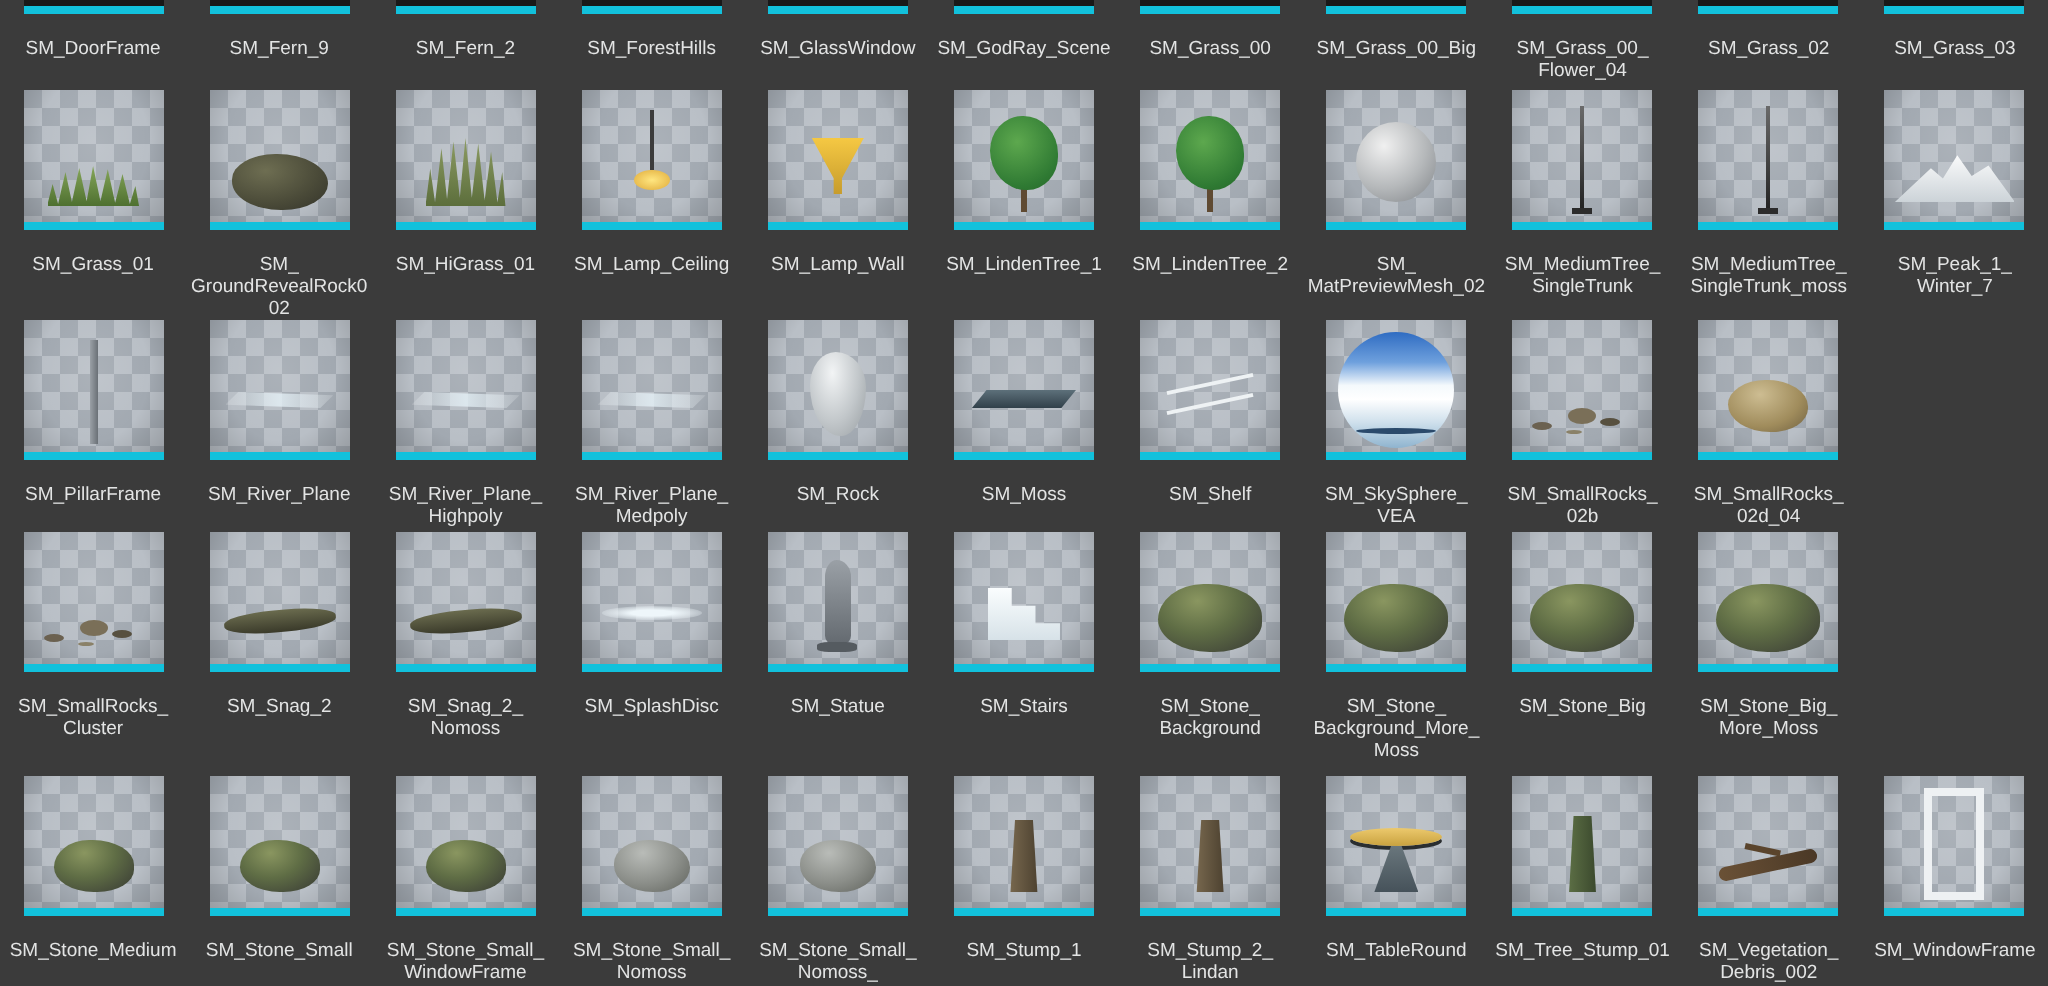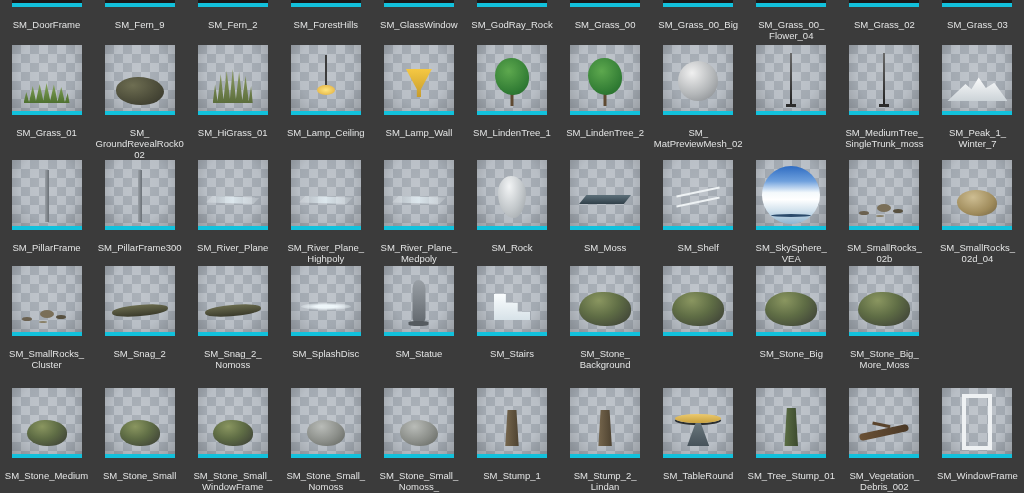--- a/index.html
+++ b/index.html
@@ -139,21 +139,21 @@
 
       <div class="type-stripe" style="background: rgb(18, 193, 220);"></div>
     </div>
     <div class="label" title="SM_GlassWindow">SM_​GlassWindow</div>
   </div>
       <div class="tile">
     <div class="thumb">
 
       <div class="type-stripe" style="background: rgb(18, 193, 220);"></div>
     </div>
-    <div class="label" title="SM_GodRay_Plane">SM_​GodRay_​Rock</div>
+    <div class="label" title="SM_GodRay_Plane">SM_​GodRay_​Scene</div>
   </div>
       <div class="tile">
     <div class="thumb">
 
       <div class="type-stripe" style="background: rgb(18, 193, 220);"></div>
     </div>
     <div class="label" title="SM_Grass_00">SM_​Grass_​00</div>
   </div>
       <div class="tile">
     <div class="thumb">
@@ -239,20 +239,21 @@
       <div class="obj k-sphere-gray"></div>
       <div class="type-stripe" style="background: rgb(18, 193, 220);"></div>
     </div>
     <div class="label" title="SM_MatPreviewMesh_02">SM_​MatPreviewMesh_​02</div>
   </div>
       <div class="tile">
     <div class="thumb">
       <div class="obj k-trunk"></div>
       <div class="type-stripe" style="background: rgb(18, 193, 220);"></div>
     </div>
+    <div class="label" title="SM_MediumTree_SingleTrunk">SM_​MediumTree_​SingleTrunk</div>
   </div>
       <div class="tile">
     <div class="thumb">
       <div class="obj k-trunk"></div>
       <div class="type-stripe" style="background: rgb(18, 193, 220);"></div>
     </div>
     <div class="label" title="SM_MediumTree_SingleTrunk_moss">SM_​MediumTree_​SingleTrunk_​moss</div>
   </div>
       <div class="tile">
     <div class="thumb">
@@ -265,27 +266,20 @@
     <div class="row row-2">
       <div class="tile">
     <div class="thumb">
       <div class="obj k-pillar"></div>
       <div class="type-stripe" style="background: rgb(18, 193, 220);"></div>
     </div>
     <div class="label" title="SM_PillarFrame">SM_​PillarFrame</div>
   </div>
       <div class="tile">
     <div class="thumb">
-      <div class="obj k-pillar"></div>
-      <div class="type-stripe" style="background: rgb(18, 193, 220);"></div>
-    </div>
-    <div class="label" title="SM_PillarFrame300">SM_​PillarFrame300</div>
-  </div>
-      <div class="tile">
-    <div class="thumb">
       <div class="obj k-plane"></div>
       <div class="type-stripe" style="background: rgb(18, 193, 220);"></div>
     </div>
     <div class="label" title="SM_River_Plane">SM_​River_​Plane</div>
   </div>
       <div class="tile">
     <div class="thumb">
       <div class="obj k-plane"></div>
       <div class="type-stripe" style="background: rgb(18, 193, 220);"></div>
     </div>
@@ -389,20 +383,21 @@
       <div class="obj k-stone-moss"></div>
       <div class="type-stripe" style="background: rgb(18, 193, 220);"></div>
     </div>
     <div class="label" title="SM_Stone_Background">SM_​Stone_​Background</div>
   </div>
       <div class="tile">
     <div class="thumb">
       <div class="obj k-stone-moss"></div>
       <div class="type-stripe" style="background: rgb(18, 193, 220);"></div>
     </div>
+    <div class="label" title="SM_Stone_Background_More_Moss">SM_​Stone_​Background_​More_​Moss</div>
   </div>
       <div class="tile">
     <div class="thumb">
       <div class="obj k-stone-moss"></div>
       <div class="type-stripe" style="background: rgb(18, 193, 220);"></div>
     </div>
     <div class="label" title="SM_Stone_Big">SM_​Stone_​Big</div>
   </div>
       <div class="tile">
     <div class="thumb">

